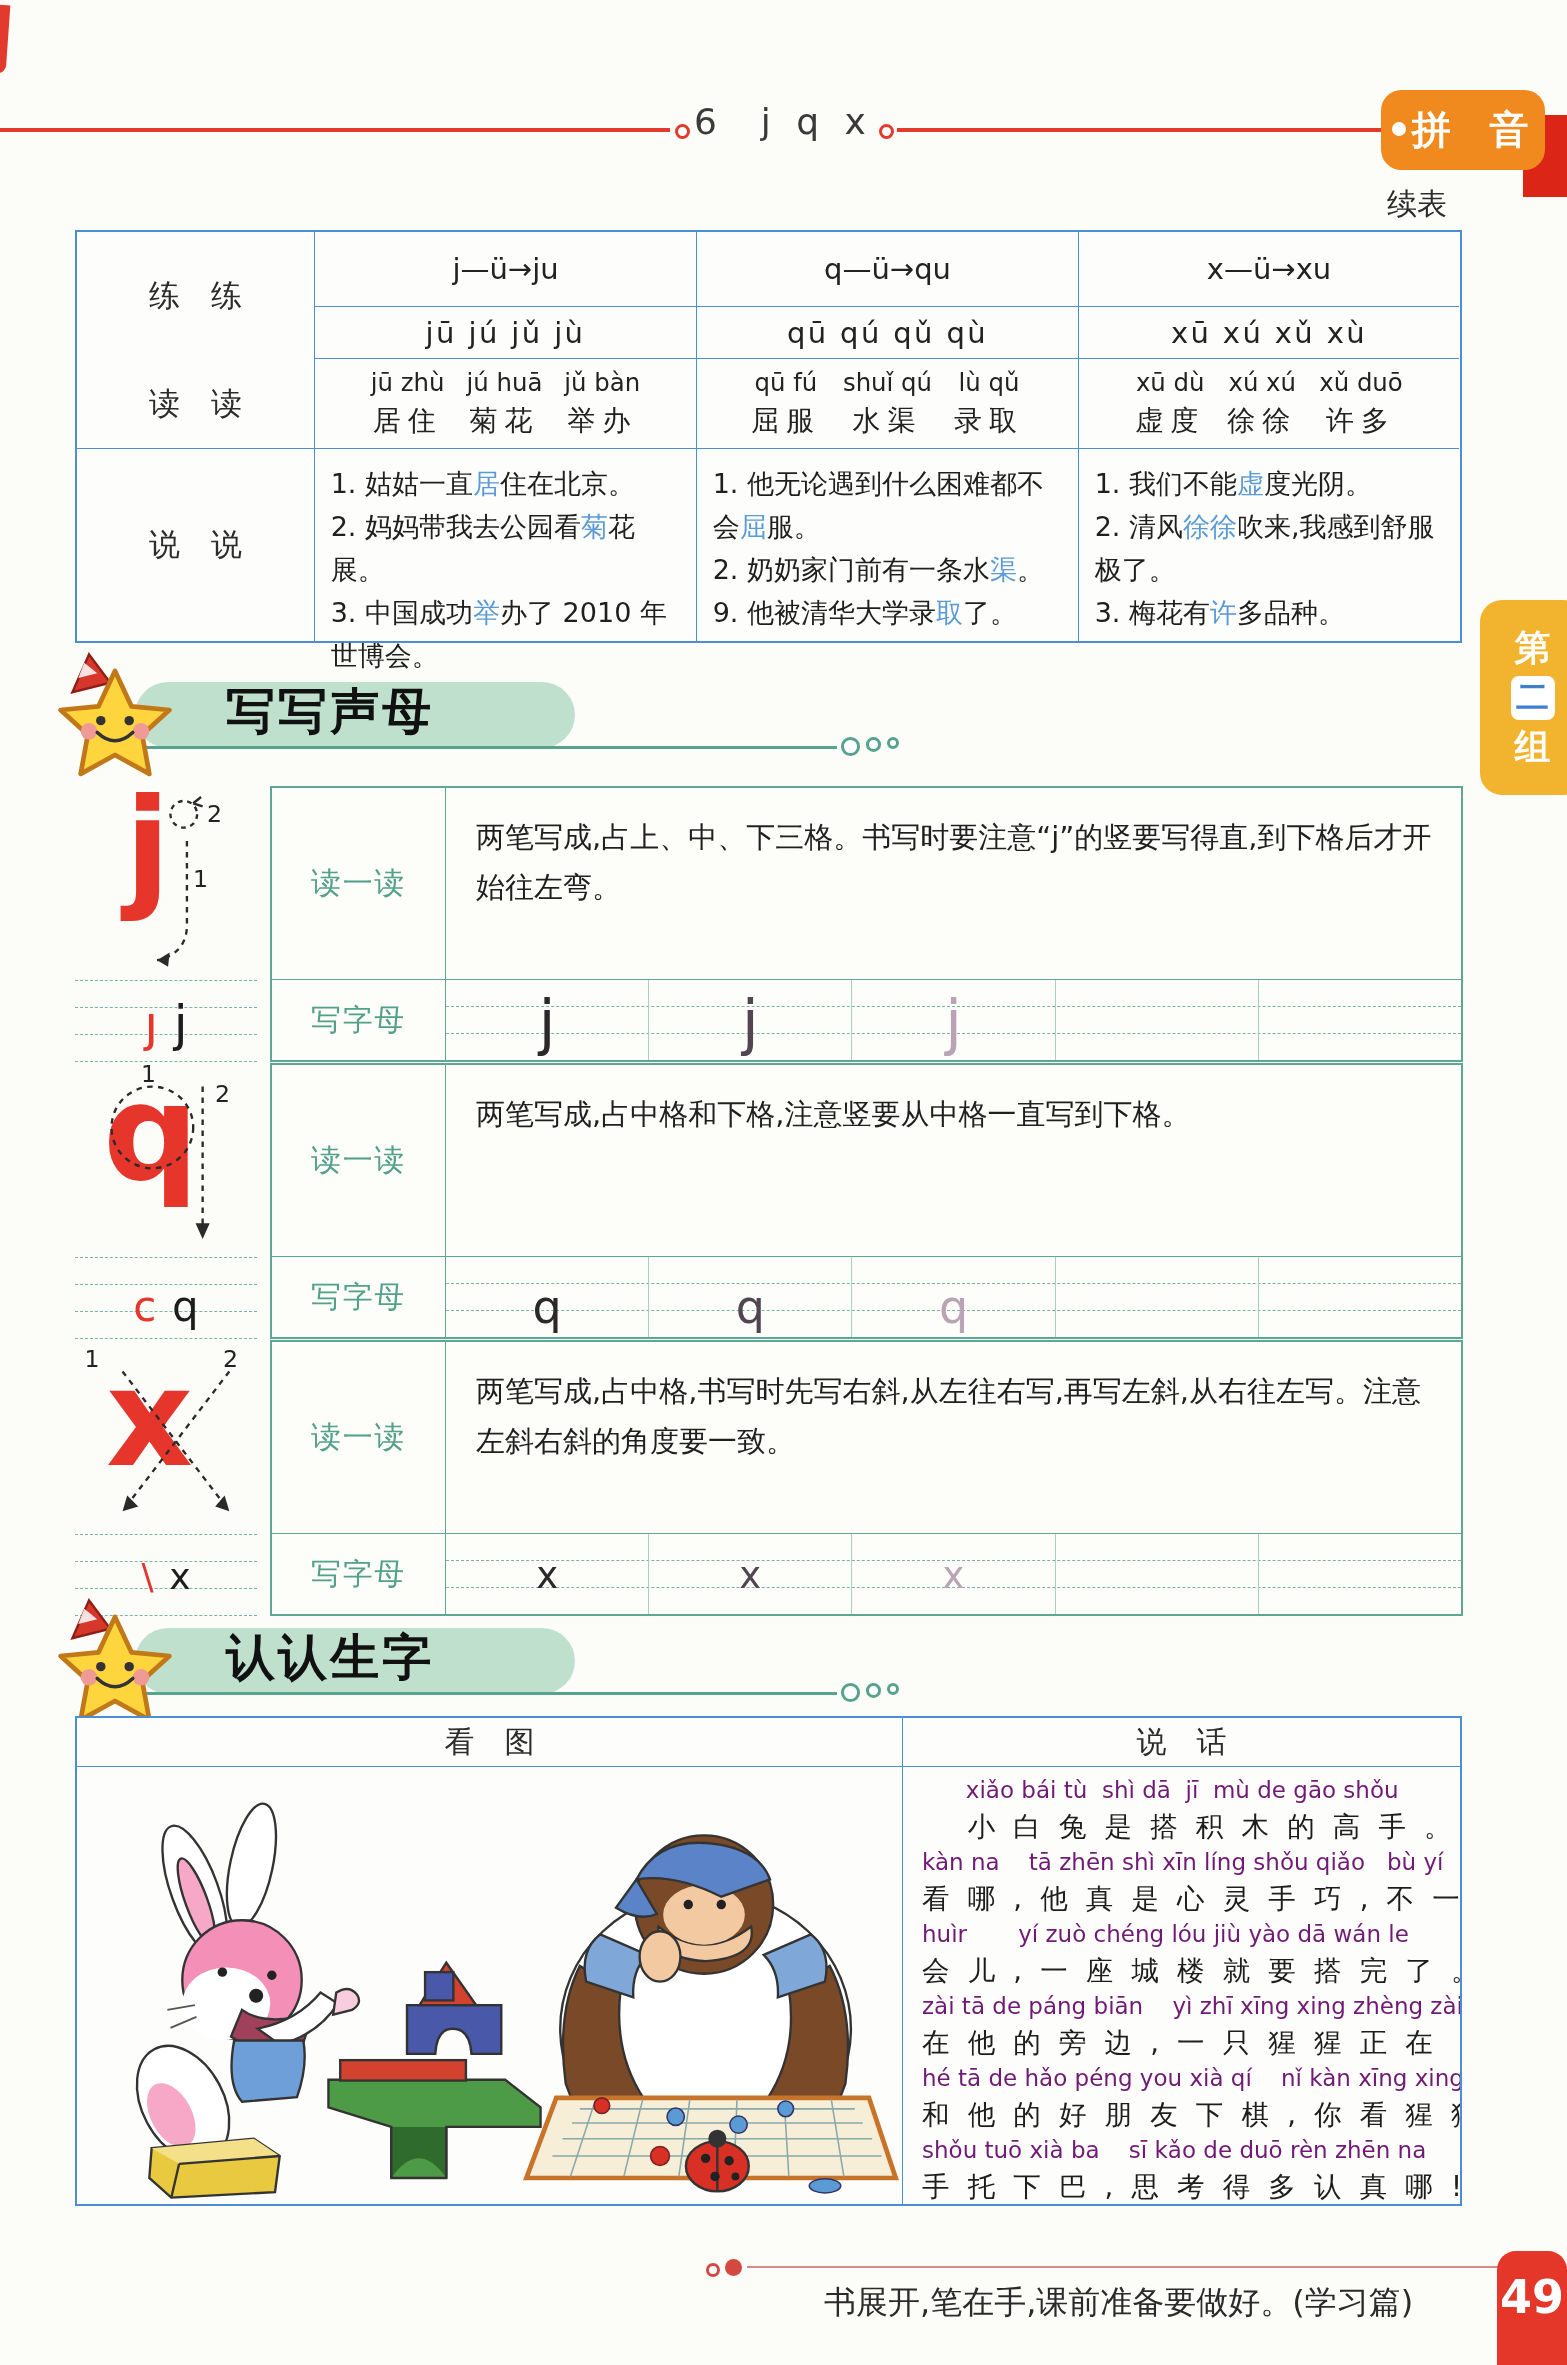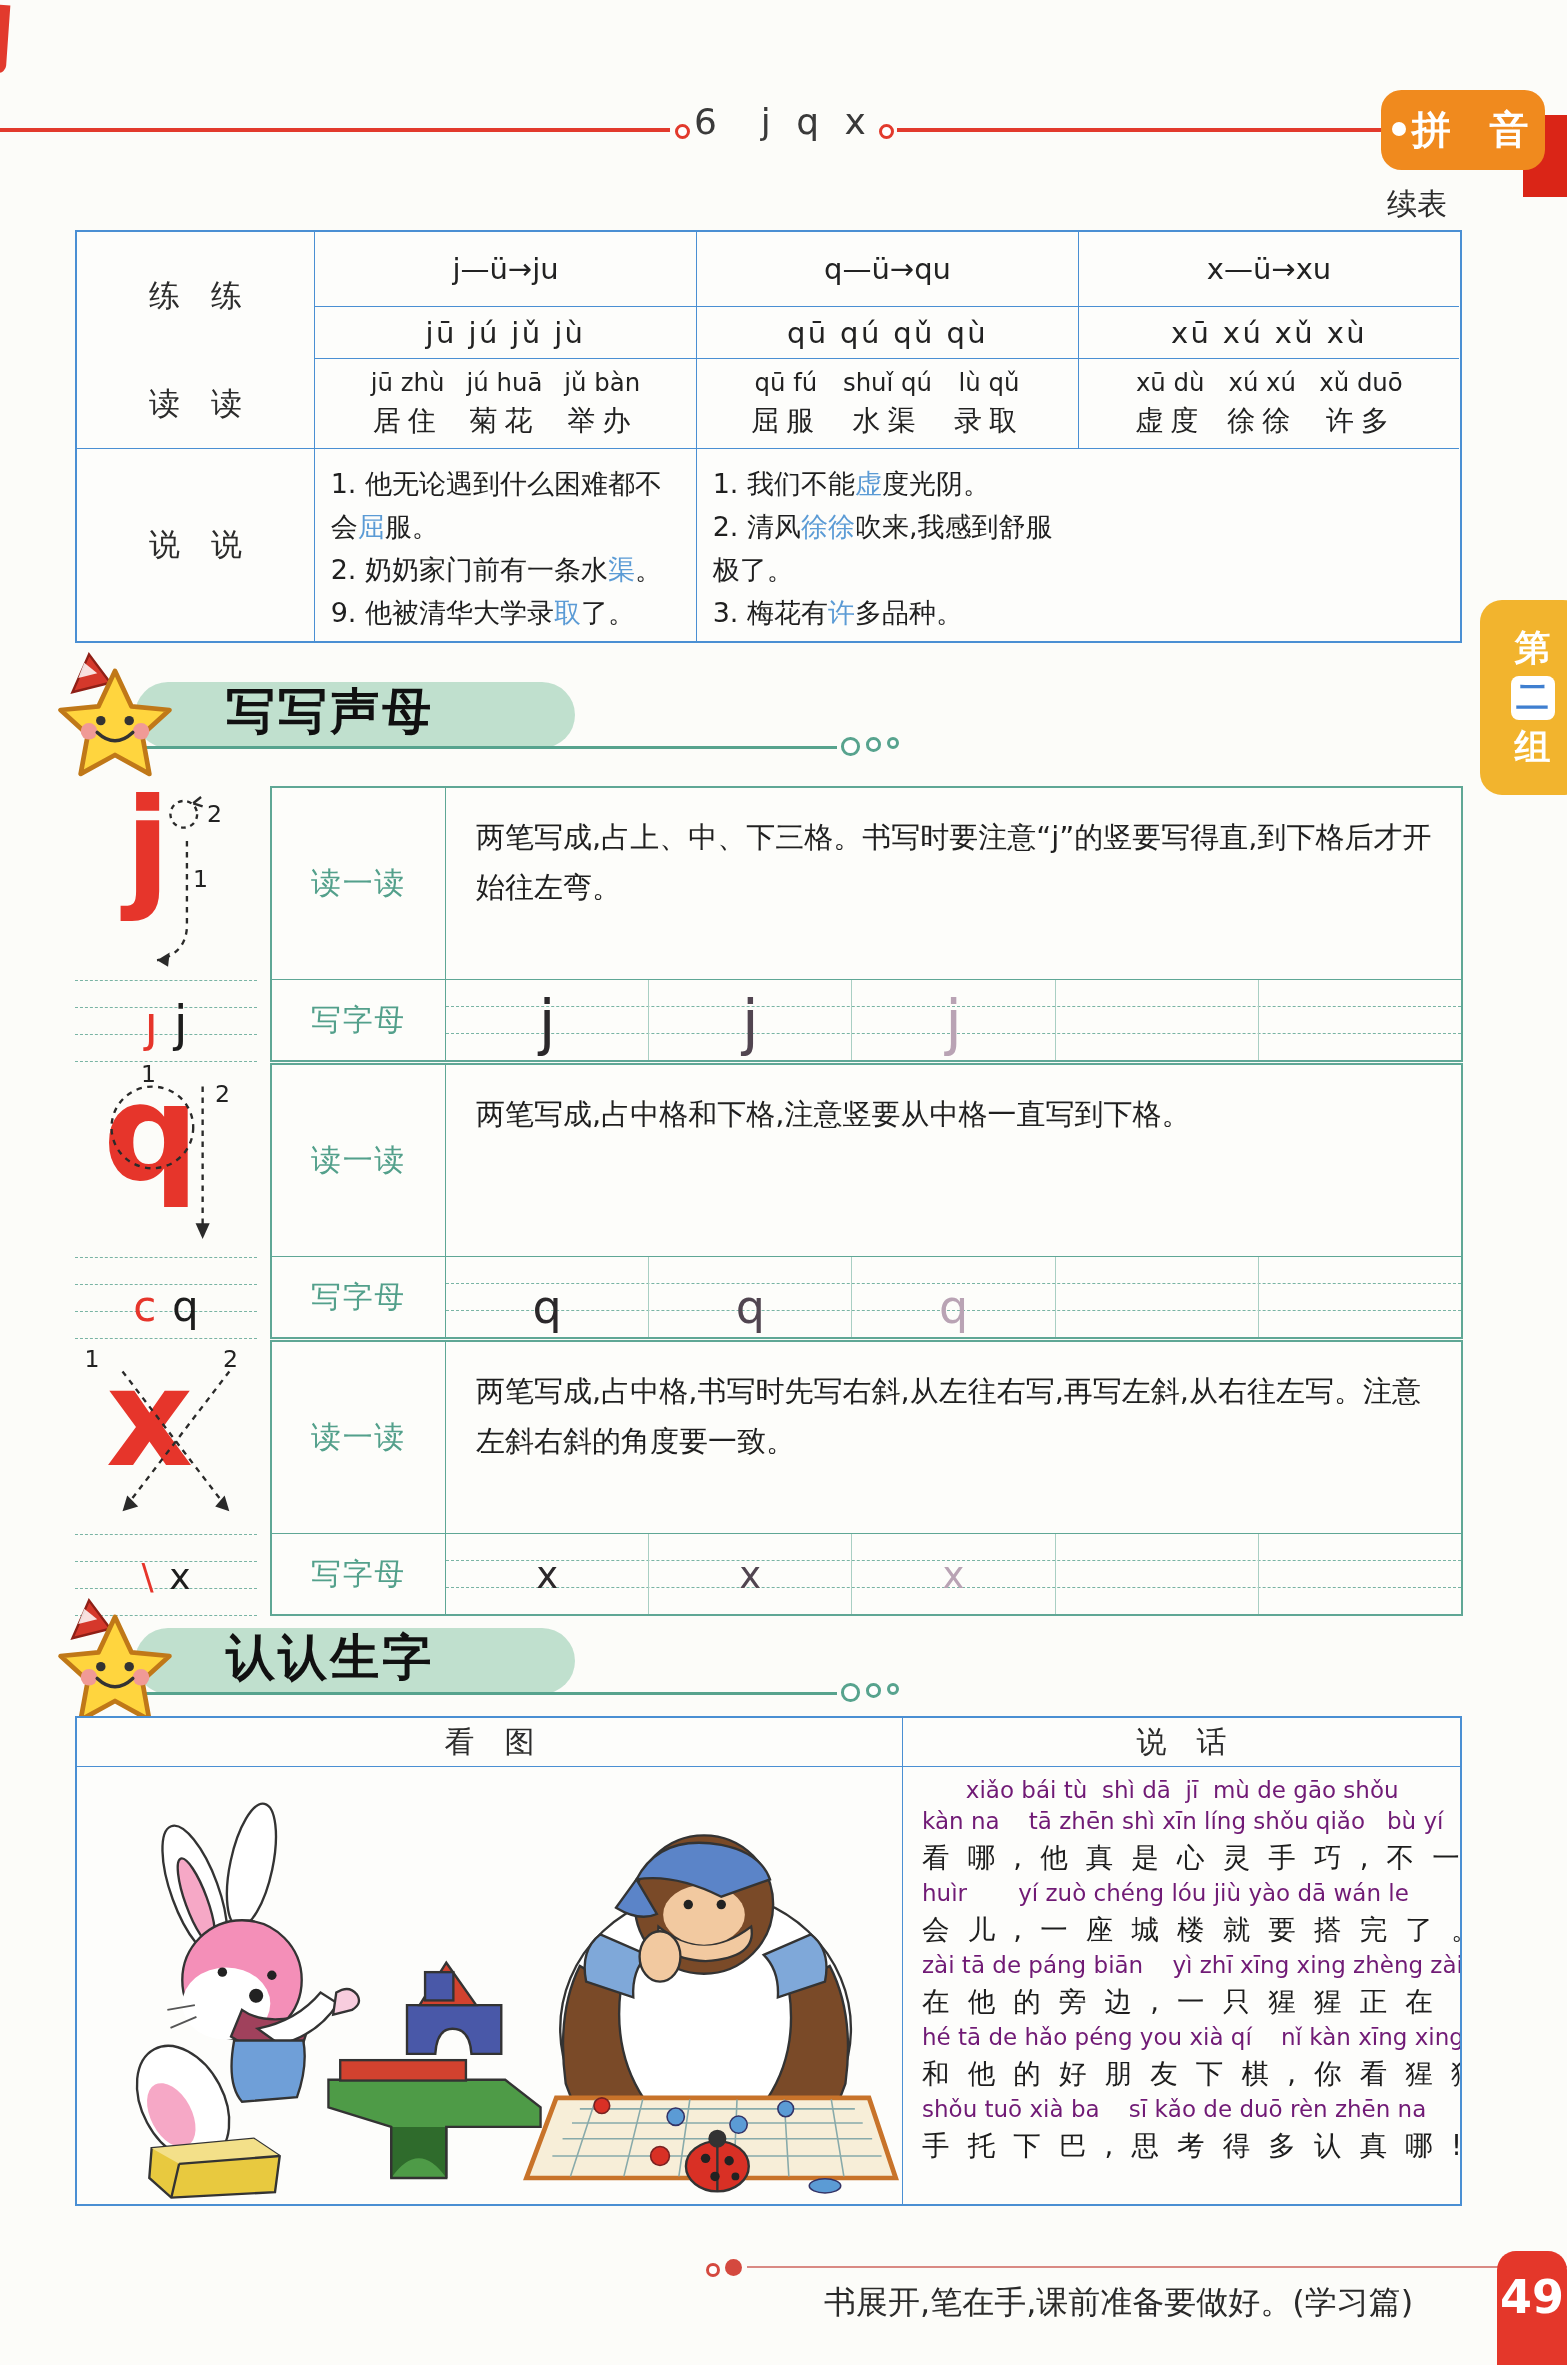--- a/index.html
+++ b/index.html
@@ -168,20 +168,25 @@
           <div class="py">xú xú</div>
           <div class="zh">徐徐</div>
         </div>
         <div class="word">
           <div class="py">xǔ duō</div>
           <div class="zh">许多</div>
         </div>
       </div>
     <div class="lbl b-r">说　说</div>
     <div class="sent-cell b-r">
+        <div class="sentence"><span>1. 姑姑一直</span><span class="hl">居</span><span>住在北京。</span></div>
+        <div class="sentence"><span>2. 妈妈带我去公园看</span><span class="hl">菊</span><span>花展。</span></div>
+        <div class="sentence"><span>3. 中国成功</span><span class="hl">举</span><span>办了 2010 年世博会。</span></div>
+      </div>
+    <div class="sent-cell b-r">
         <div class="sentence"><span>1. 他无论遇到什么困难都不会</span><span class="hl">屈</span><span>服。</span></div>
         <div class="sentence"><span>2. 奶奶家门前有一条水</span><span class="hl">渠</span><span>。</span></div>
         <div class="sentence"><span>9. 他被清华大学录</span><span class="hl">取</span><span>了。</span></div>
       </div>
     <div class="sent-cell">
         <div class="sentence"><span>1. 我们不能</span><span class="hl">虚</span><span>度光阴。</span></div>
         <div class="sentence"><span>2. 清风</span><span class="hl">徐徐</span><span>吹来,我感到舒服极了。</span></div>
         <div class="sentence"><span>3. 梅花有</span><span class="hl">许</span><span>多品种。</span></div>
       </div>
   </div>
@@ -448,20 +453,21 @@
           <circle cx="800" cy="495" r="6" fill="#222" stroke="none"></circle>
           <circle cx="830" cy="498" r="6" fill="#222" stroke="none"></circle>
           <circle cx="812" cy="518" r="6" fill="#222" stroke="none"></circle>
           <circle cx="838" cy="518" r="5" fill="#222" stroke="none"></circle>
           <circle cx="815" cy="470" r="10" fill="#333"></circle>
         </g>
       </svg>
     </div>
     <div class="speech">
         <div class="py-line">      xiǎo bái tù  shì dā  jī  mù de gāo shǒu</div>
+        <div class="zh-line">　 小 白 兔 是 搭 积 木 的 高 手 。</div>
         <div class="py-line">kàn na    tā zhēn shì xīn líng shǒu qiǎo   bù yí</div>
         <div class="zh-line">看 哪 , 他 真 是 心 灵 手 巧 , 不 一</div>
         <div class="py-line">huìr       yí zuò chéng lóu jiù yào dā wán le</div>
         <div class="zh-line">会 儿 , 一 座 城 楼 就 要 搭 完 了 。</div>
         <div class="py-line">zài tā de páng biān    yì zhī xīng xing zhèng zài</div>
         <div class="zh-line">在 他 的 旁 边 , 一 只 猩 猩 正 在</div>
         <div class="py-line">hé tā de hǎo péng you xià qí    nǐ kàn xīng xing</div>
         <div class="zh-line">和 他 的 好 朋 友 下 棋 , 你 看 猩 猩</div>
         <div class="py-line">shǒu tuō xià ba    sī kǎo de duō rèn zhēn na</div>
         <div class="zh-line">手 托 下 巴 , 思 考 得 多 认 真 哪 !</div>

